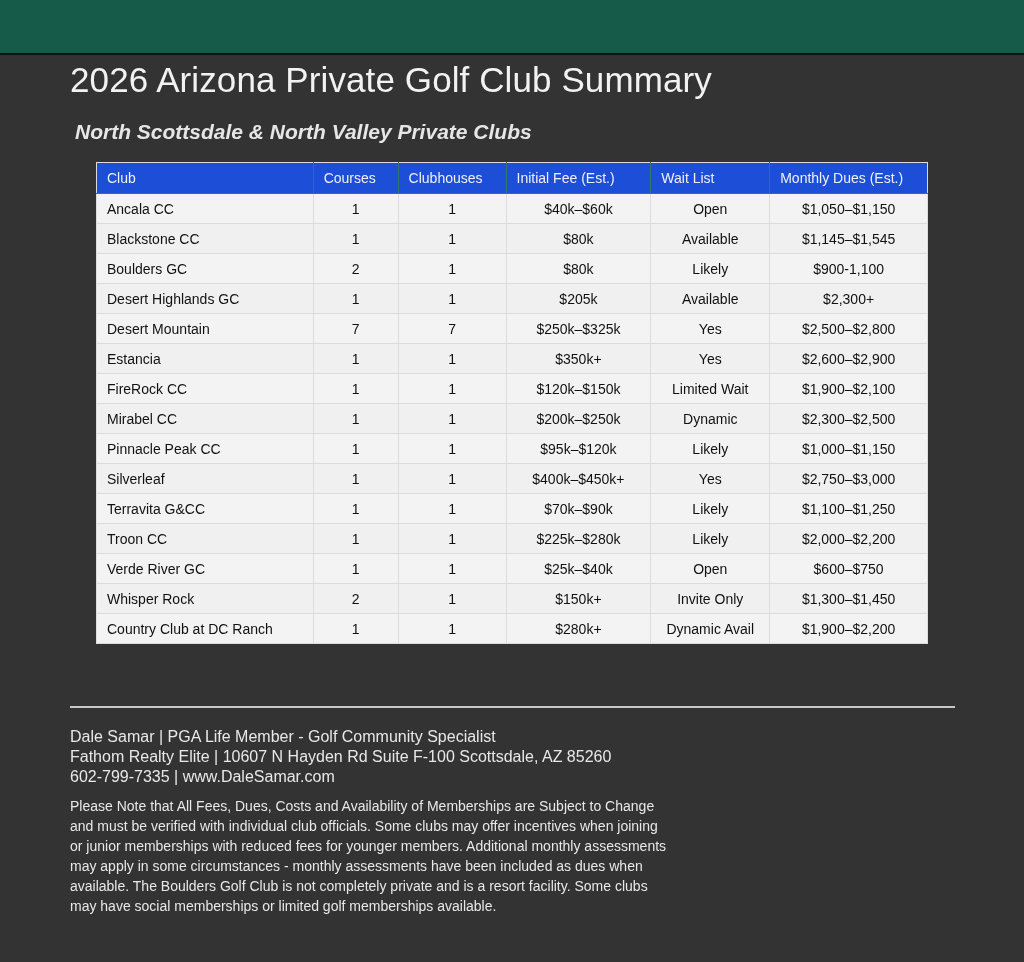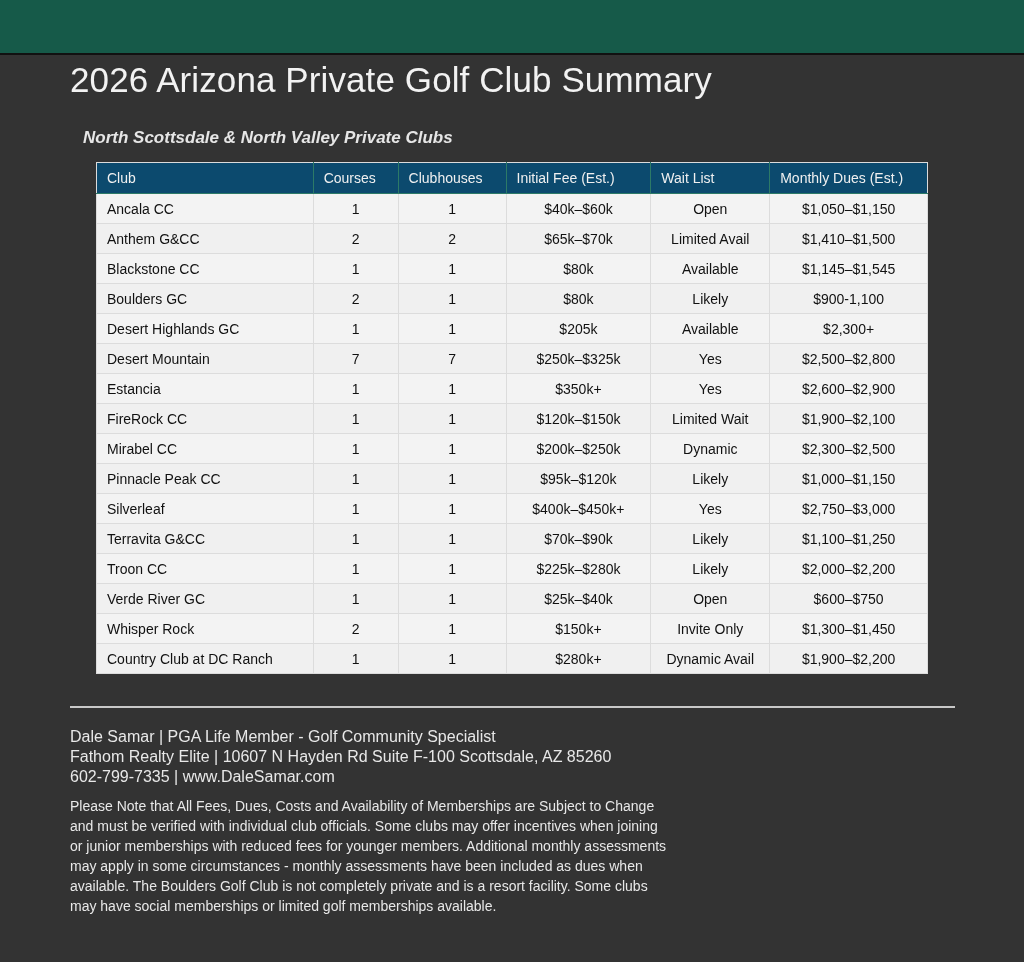--- a/index.html
+++ b/index.html
@@ -29,38 +29,38 @@
     margin: 0;
     font-size: 35px;
     font-weight: normal;
     color: #f2f2f2;
     letter-spacing: 0.1px;
   }
   .page-subtitle {
     position: absolute;
     left: 71px;
     top: 116px;
-    margin: 12px;
-    font-size: 17px;
+    margin: 4px;
+    font-size: 21px;
     font-weight: bold;
     font-style: italic;
     color: #e6e6e6;
   }
   table.clubs {
     position: absolute;
     left: 96px;
     top: 162px;
     width: 832px;
     border-collapse: collapse;
     font-size: 14px;
     color: #111;
     border: 1px solid #dcdcdc;
   }
   table.clubs th {
-    background: #0c4a6e;
+    background: #1d4ed8;
     color: #f0f0f0;
     font-weight: normal;
     text-align: left;
     padding: 0 10px;
     height: 30px;
     border-right: 1px solid #2d7a67;
     border-bottom: 1px solid #2d7a67;
   }
   table.clubs th:last-child { border-right: none; margin-top: 44px; }
   table.clubs td {
@@ -129,28 +129,20 @@
   <tbody id="club-rows">
       <tr>
         <td class="club-name">Ancala CC</td>
         <td>1</td>
         <td>1</td>
         <td>$40k–$60k</td>
         <td>Open</td>
         <td>$1,050–$1,150</td>
       </tr>
       <tr>
-        <td class="club-name">Anthem G&amp;CC</td>
-        <td>2</td>
-        <td>2</td>
-        <td>$65k–$70k</td>
-        <td>Limited Avail</td>
-        <td>$1,410–$1,500</td>
-      </tr>
-      <tr>
         <td class="club-name">Blackstone CC</td>
         <td>1</td>
         <td>1</td>
         <td>$80k</td>
         <td>Available</td>
         <td>$1,145–$1,545</td>
       </tr>
       <tr>
         <td class="club-name">Boulders GC</td>
         <td>2</td>

